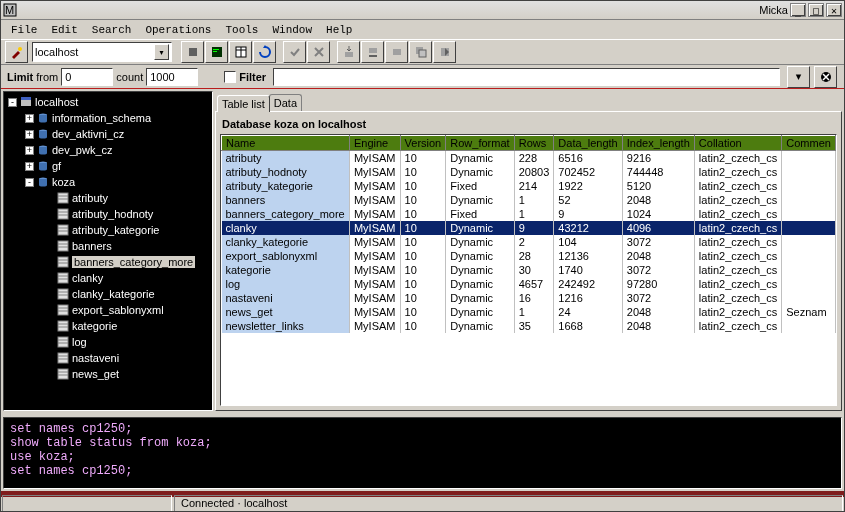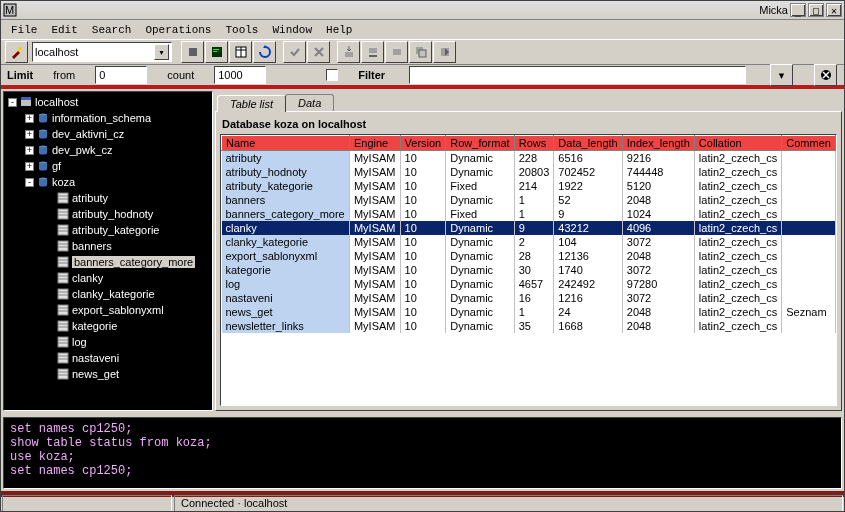--- a/index.html
+++ b/index.html
@@ -10,45 +10,45 @@
   .titlebar .winbtn { width:16px; height:14px; border:1px solid #808080; background:#d4d0c8; margin-left:2px; display:flex; align-items:center; justify-content:center; font-family:monospace; font-size:10px; box-shadow: inset 1px 1px #fff, inset -1px -1px #404040; }
   .menubar { height:19px; display:flex; align-items:center; padding:0 4px; gap:2px; }
   .menubar .menuitem { padding:2px 6px;font-family:Liberation Mono, monospace; }
   .toolbar { height:26px; display:flex; align-items:center; padding:2px 4px; gap:0; border-top:1px solid #fff; border-bottom:1px solid #808080; }
   .tbtn { width:23px; height:22px; border:1px solid #d4d0c8; display:flex; align-items:center; justify-content:center; margin-right:1px; }
   .tbtn.raised { border:1px solid; border-color:#fff #404040 #404040 #fff; background:#d4d0c8; }
   .tbtn svg { width:14px; height:14px; }
   .tsep { width:6px; }
   .host-combo { width:140px; height:20px; border:1px solid; border-color:#404040 #fff #fff #404040; background:#fff; display:flex; align-items:center; padding:0 2px; margin:0 3px; }
   .host-combo .dd { width:15px;height:16px;border:1px solid;border-color:#fff #404040 #404040 #fff;background:#d4d0c8;display:flex;align-items:center;justify-content:center;margin-left:auto;font-size:8px; }
-  .filterbar { height:24px; display:flex; align-items:center; padding:0 6px; border-bottom:4px solid #b91c1c; gap:20px; }
+  .filterbar { height:24px; display:flex; align-items:center; padding:0 6px; border-bottom:1px solid #b91c1c; gap:3px; }
   .filterbar b { font-weight:bold; }
   .numbox { width:52px; height:18px; border:1px solid; border-color:#404040 #fff #fff #404040; background:#fff; padding:1px 3px; }
   .filter-input { flex:1; height:18px; border:1px solid; border-color:#404040 #fff #fff #404040; background:#fff; margin:0 4px; }
   .chk { width:12px; height:12px; border:1px solid; border-color:#404040 #fff #fff #404040; background:#fff; display:inline-block; vertical-align:middle; }
   .body-split { flex:1; display:flex; min-height:0; }
   .tree-pane { width:210px; background:#000; color:#fff; overflow:auto; border:1px solid; border-color:#404040 #fff #fff #404040; margin:2px; padding:2px 0; }
   .tree-pane::-webkit-scrollbar,.table-wrap::-webkit-scrollbar{width:16px;height:16px;}
   .tree-pane::-webkit-scrollbar-track,.table-wrap::-webkit-scrollbar-track{background:#d4d0c8;}
   .tree-pane::-webkit-scrollbar-thumb,.table-wrap::-webkit-scrollbar-thumb{background:#d4d0c8;border:1px solid;border-color:#fff #404040 #404040 #fff;}
   .tree-node { display:flex; align-items:center; height:16px; padding:0 4px; white-space:nowrap; gap:3px; }
   .tree-node .indent { display:inline-block; }
   .tree-node .tg { width:9px;height:9px;border:1px solid #808080;background:#fff;color:#000;font-size:9px;line-height:7px;text-align:center; }
   .tree-node .tg.empty { visibility:hidden; }
   .tree-node.sel .label { background:#d4d0c8; color:#000; padding:0 2px; }
   .dbicon { width:12px;height:12px; }
   .right-pane { flex:1; display:flex; flex-direction:column; margin:2px 2px 2px 0; min-width:0; }
   .tabs { height:20px; display:flex; align-items:flex-end; padding-left:2px; }
-  .tab { padding:2px 12px; border:1px solid #808080; border-bottom:none; background:#d4d0c8; margin-right:-1px; border-top-left-radius:3px; border-top-right-radius:3px; font-size:11px;font-style:italic; }
+  .tab { padding:2px 4px; border:1px solid #808080; border-bottom:none; background:#d4d0c8; margin-right:-1px; border-top-left-radius:3px; border-top-right-radius:3px; font-size:11px; }
   .tab.active { background:#d4d0c8; position:relative; top:1px; border-color:#fff #404040 #d4d0c8 #fff; }
   .right-body { flex:1; border:1px solid; border-color:#fff #404040 #404040 #fff; background:#d4d0c8; padding:4px; display:flex; flex-direction:column; min-height:0; }
   .db-title { font-weight:bold; padding:2px 2px 4px; }
   .table-wrap { flex:1; overflow:auto; border:1px solid; border-color:#404040 #fff #fff #404040; background:#fff; min-height:0; }
   table { border-collapse:collapse; width:100%; }
-  th { background:#ef4444; border:1px solid; border-color:#fff #808080 #808080 #fff; padding:1px 4px; text-align:left; font-weight:normal; position:sticky; top:0; }
+  th { background:#4d7c0f; border:1px solid; border-color:#fff #808080 #808080 #fff; padding:1px 4px; text-align:left; font-weight:normal; position:sticky; top:0; }
   td { border-right:1px solid #c0c0c0; padding:0 4px; height:14px; white-space:nowrap; }
   tr.fixedcol td:first-child { background:#bdd3ef; }
   tr td:first-child { background:#bdd3ef; }
   tr.selected td { background:#0a246a; color:#fff; }
   tr.selected td:first-child { background:#0a246a; }
   .splitter-h { height:4px; background:#d4d0c8; cursor:row-resize; }
   .console { height:72px; background:#000; color:#f0abfc; font-family:"Courier New",monospace; font-size:12px; padding:4px 6px; white-space:pre; border:1px solid; border-color:#404040 #fff #fff #404040; margin:0 2px 2px; overflow:auto; }
   .statusbar { height:20px; border-top:6px solid #7f1d1d; display:flex; align-items:center; }
   .statcell { height:18px; border:1px solid; border-color:#808080 #fff #fff #808080; padding:1px 6px; margin:0 1px; }
   .statcell.wide { flex:1; }

